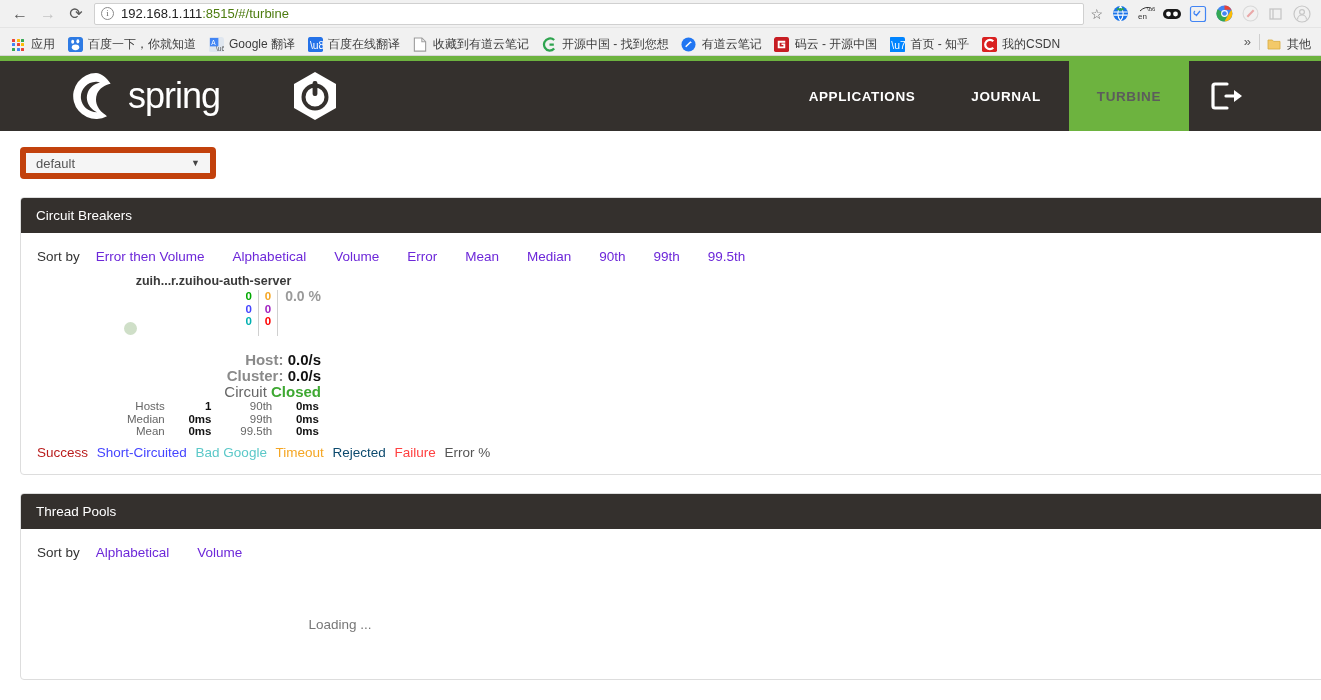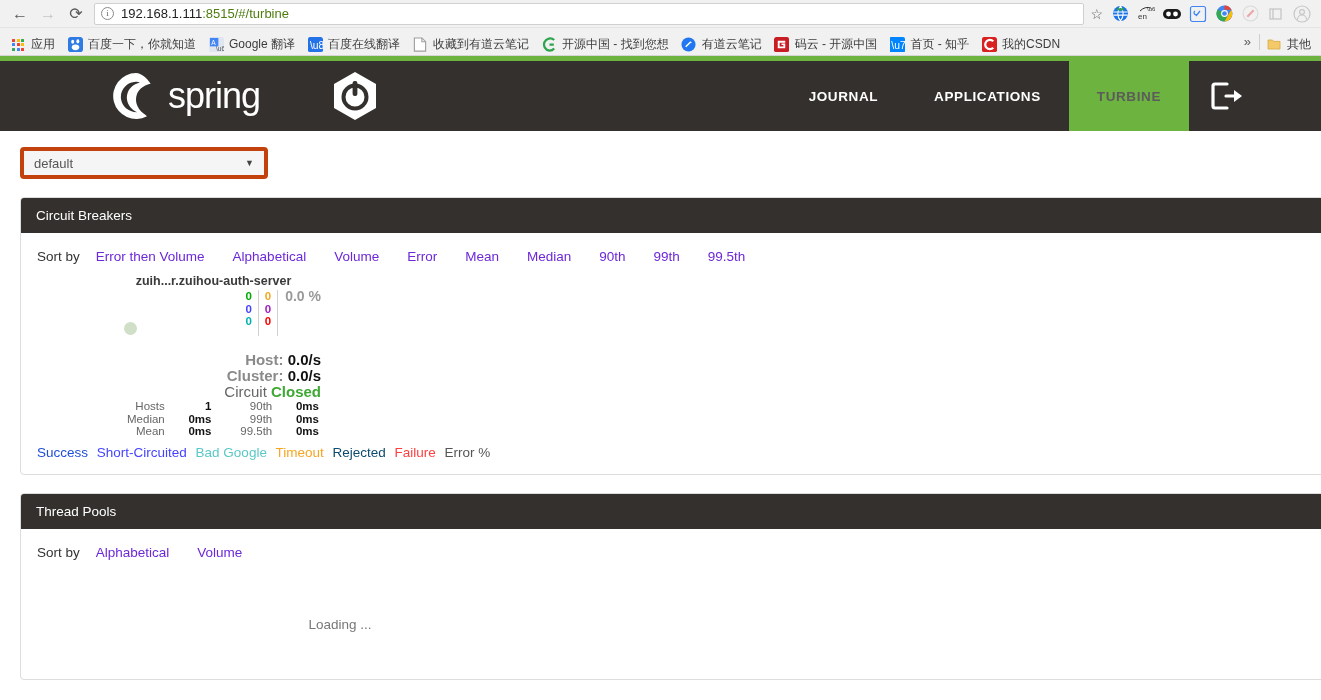--- a/index.html
+++ b/index.html
@@ -130,21 +130,21 @@
   .navbar {
     height: 70px;
     background: #34302d;
     display: flex;
     align-items: stretch;
     position: relative;
   }
   .brand {
     display: flex;
     align-items: center;
-    padding-left: 112px;
+    padding-left: 72px;
     gap: 22px;
   }
   .nav-right {
     margin-left: auto;
     display: flex;
     align-items: stretch;
   }
   .nav-link {
     display: flex;
     align-items: center;
@@ -166,23 +166,23 @@
     color: #fff;
   }
   .navbar-pad { width: 50px; }
 
   .content {
     background: #fff;
     padding: 0;
   }
   .select-row { padding: 16px 0 0 20px; }
   .cluster-select {
-    width: 248px;
+    width: 196px;
     height: 32px;
-    border: 4px solid #c2410c;
+    border: 6px solid #c2410c;
     border-radius: 4px;
     background: #f5f5f5;
     display: flex;
     align-items: center;
     padding: 0 10px;
     font-size: 13px;
     color: #555;
   }
   .cluster-select .caret {
     margin-left: auto;
@@ -532,22 +532,22 @@
       <span style="display:flex;align-items:center;">
         <svg width="52" height="52" viewBox="0 0 52 52">
           <path d="M26 2 L47 14 L47 38 L26 50 L5 38 L5 14 Z" fill="#ffffff"></path>
           <circle cx="26" cy="27" r="11.5" fill="none" stroke="#34302d" stroke-width="4"></circle>
           <rect x="23.6" y="11" width="4.8" height="15" rx="2" fill="#34302d"></rect>
         </svg>
       </span>
     </div>
 
     <div class="nav-right">
+      <a class="nav-link" href="#">APPLICATIONS</a>
       <a class="nav-link" href="#">JOURNAL</a>
-      <a class="nav-link" href="#">APPLICATIONS</a>
       <a class="nav-link active" href="#">TURBINE</a>
       <div class="nav-logout">
         <svg width="34" height="30" viewBox="0 0 34 30">
           <path d="M16 3 H4 a2 2 0 00-2 2 v20 a2 2 0 002 2 h12" fill="none" stroke="#fff" stroke-width="3.2" stroke-linecap="round"></path>
           <path d="M15 15 H28" stroke="#fff" stroke-width="3.2" stroke-linecap="round"></path>
           <path d="M23 9 L31 15 L23 21 Z" fill="#fff"></path>
         </svg>
       </div>
       <div class="navbar-pad"></div>
     </div>
@@ -635,21 +635,21 @@
                   <td class="k">99.5th</td>
                   <td class="v">0ms</td>
                 </tr>
               </tbody>
                 </table>
             </div>
           </div>
         </div>
 
         <div class="legend">
-          <span style="color:#1d4ed8">Success</span>
+          <span style="color:#b91c1c">Success</span>
           <span style="color:#4444ff">Short-Circuited</span>
           <span style="color:#5bc8c8">Bad Google</span>
           <span style="color:#f5a623">Timeout</span>
           <span style="color:#0c4a6e">Rejected</span>
           <span style="color:#ff4040">Failure</span>
           <span style="color:#555555">Error %</span>
         </div>
       </div>
     </div>
 

